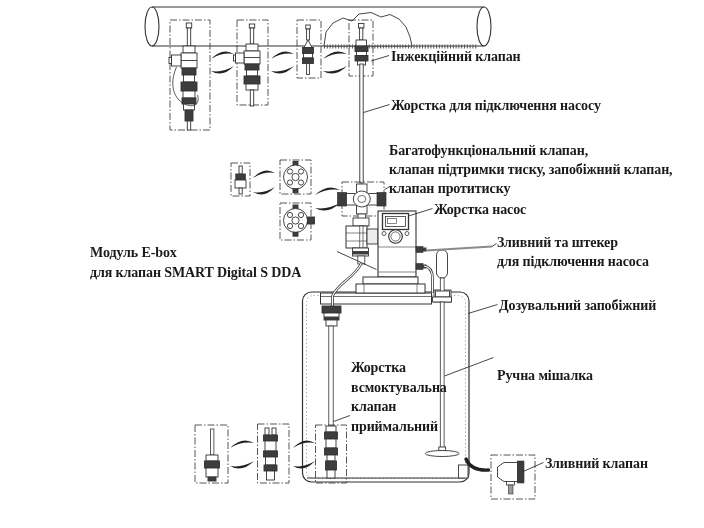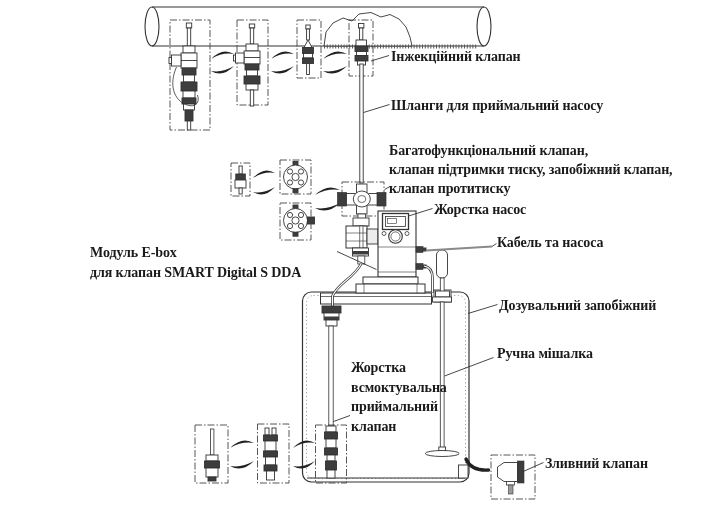--- a/index.html
+++ b/index.html
@@ -294,45 +294,46 @@
     <line x1="337" y1="251.5" x2="376.5" y2="269.5"></line>
     <line x1="497.5" y1="304.5" x2="468" y2="313.5"></line>
     <line x1="493.5" y1="357.5" x2="444.5" y2="376"></line>
     <line x1="350" y1="415.5" x2="333.5" y2="421.5"></line>
     <line x1="522" y1="472" x2="543.5" y2="462.5"></line>
   </g>
 </svg>
 
   <div class="lbl" style="left:391px;top:49px">Інжекційний клапан</div>
 
-  <div class="lbl" style="left:391px;top:98px">Шланги для приймальний насосу</div>
+  <div class="lbl" style="left:391px;top:98px">Жорстка для підключення насосу</div>
 
   <div class="lbl lh19" style="left:389px;top:141px">
     <span class="ln">Багатофункціональний клапан,</span>
     <span class="ln">клапан підтримки тиску, запобіжний клапан,</span>
     <span class="ln">клапан протитиску</span>
   </div>
 
   <div class="lbl" style="left:434px;top:202px">Жорстка насос</div>
 
   <div class="lbl lh18" style="left:497px;top:234px">
-    <span class="ln">Кабель та насоса</span>
+    <span class="ln">Зливний та штекер</span>
+    <span class="ln">для підключення насоса</span>
   </div>
 
   <div class="lbl lh20 ralign" style="left:90px;top:243px;width:246px">
     <span class="ln">Модуль E-box</span>
     <span class="ln">для клапан SMART Digital S DDA</span>
   </div>
 
   <div class="lbl" style="left:499px;top:298px">Дозувальний запобіжний</div>
 
-  <div class="lbl" style="left:497px;top:346px">Ручна мішалка</div>
+  <div class="lbl" style="left:497px;top:368px">Ручна мішалка</div>
 
   <div class="lbl lh196" style="left:351px;top:358px">
     <span class="ln">Жорстка</span>
     <span class="ln">всмоктувальна</span>
+    <span class="ln">клапан</span>
     <span class="ln">приймальний</span>
-    <span class="ln">клапан</span>
   </div>
 
   <div class="lbl" style="left:545px;top:456px">Зливний клапан</div>
 
 </div>
 
 </body></html>

